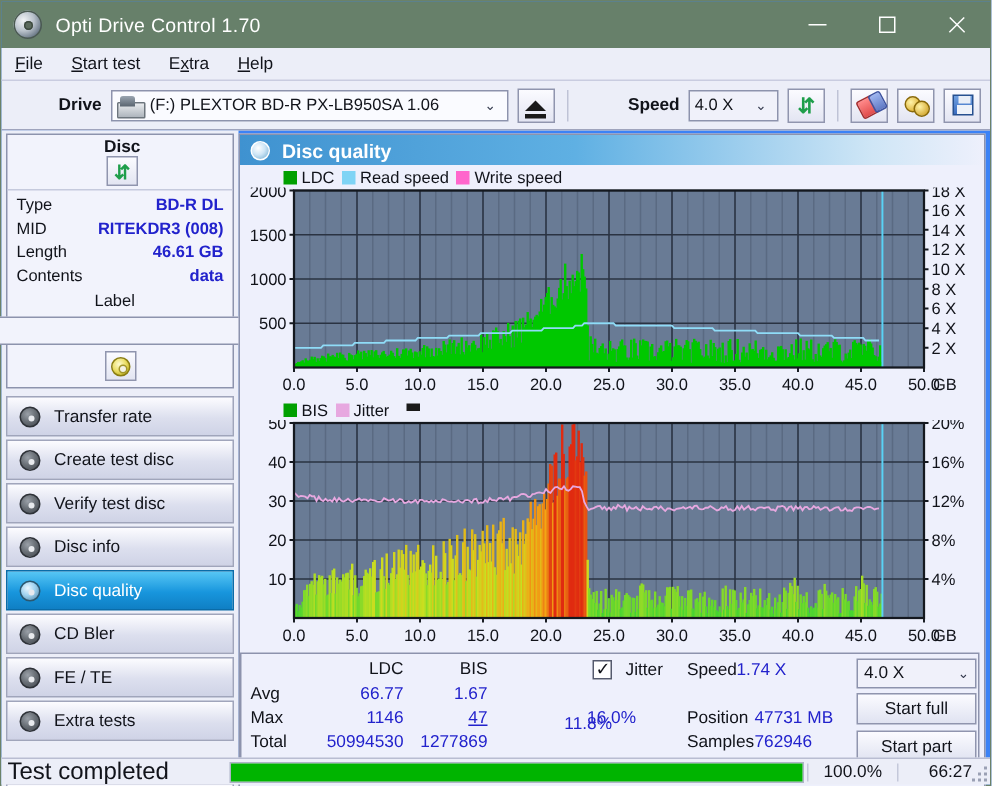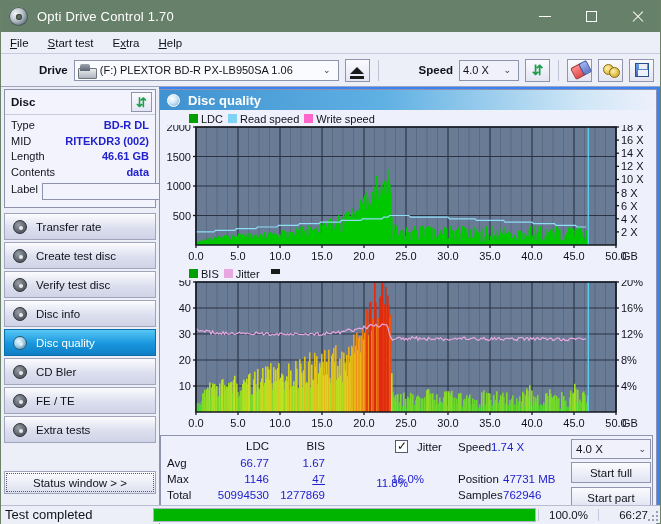--- a/index.html
+++ b/index.html
@@ -80,28 +80,28 @@
   .ico-save::after{content:"";position:absolute;left:2px;bottom:0;width:10px;height:6px;background:#eef2f9;}
 
   
   .content { display:flex; height:439px; }
   .left { width:158px; background:#eceef8; padding:2px 3px 0 3px; }
   .right { flex:1; padding:2px 3px 0 0; }
 
   
   .disc-panel { border:1px solid #8d93ad; background:#f2f3fc; }
   .disc-head { display:flex; align-items:center; justify-content:space-between;
-               padding:2px 3px 2px 6px; border-bottom:1px solid #c6cadd; }
+               padding:2px 3px 2px 6px; border-bottom:1px solid #c6cadd;flex-direction:column; }
   .disc-head .t { font-weight:bold; font-size:11.5px; color:#11131a; }
   .disc-rows { padding:3px 6px 4px 6px; }
   .disc-row { display:flex; justify-content:space-between; align-items:center;
               font-size:11px; line-height:15.5px; }
   .disc-row .k { color:#11131a; }
   .disc-row .v { color:#2222cc; font-weight:bold;margin-left:34px; }
-  .label-row { display:flex; align-items:flex-start; gap:4px; margin-top:3px; }
+  .label-row { display:flex; align-items:center; gap:4px; margin-top:3px;flex-direction:column; }
   .label-row .k { width:34px; color:#11131a; font-size:11px; }
   .label-input { flex:1; height:17px; background:#f2f3fc; border:1px solid #8d93ad; }
   .disc-btn { width:21px;height:20px;border:1px solid #9095ae;
               background:linear-gradient(#fbfbff,#e3e5f2);display:flex;align-items:center;justify-content:center;}
   .ico-cd { width:13px;height:13px;border-radius:50%;
             background:radial-gradient(circle at 40% 35%,#fdfbd0 0%,#ece06a 45%,#cbbd2f 75%,#9c8f18 100%);
             border:1px solid #8a7d12; position:relative; }
   .ico-cd::after{content:"";position:absolute;left:4.5px;top:4.5px;width:4px;height:4px;border-radius:50%;
             background:#f4f3e4;border:1px solid #a2962b;}
 
@@ -154,21 +154,21 @@
   .chk::after { content:"✓"; position:absolute; left:1px; top:-2px; font-size:12px; color:#11131a; }
   .sbtn { position:absolute; border:1px solid #9095ae; background:linear-gradient(#fbfbff,#e0e3f1);
           display:flex; align-items:center; justify-content:center; font-size:11.5px; color:#11131a; }
   .scombo { position:absolute; height:20px; background:#f0f1fa; border:1px solid #8d93ad;
             display:flex; align-items:center; padding:0 4px; font-size:11.5px; color:#11131a; }
   .scombo .caret { margin-left:auto; font-size:9px; color:#33394d; }
 
   
   .statusbar { position:absolute; left:0; bottom:0; width:659px; height:18px;
                background:#eceef8; border-top:1px solid #b9bdd2; display:flex; align-items:center; }
-  .sb-text { width:150px; padding-left:4px; font-size:13px; color:#11131a; }
+  .sb-text { width:150px; padding-left:4px; font-size:16px; color:#11131a; }
   .sb-prog { flex:1; height:14px; margin:0 2px; background:#dfe2ee; border:1px solid #aeb3c7; }
   .sb-prog > i { display:block; height:100%; background:#00b400; }
   .sb-pct { width:60px; text-align:center; font-size:11.5px; color:#11131a;
             border-left:1px solid #c4c8da; }
   .sb-time { width:62px; text-align:right; padding-right:12px; font-size:11.5px; color:#11131a;
              border-left:1px solid #c4c8da; }
   .grip { position:absolute; right:2px; bottom:2px; width:11px; height:11px; }
   .grip i { position:absolute; width:2px; height:2px; background:#9aa0b4; }
 </style>
 </head>
@@ -240,21 +240,21 @@
             <span class="ico-refresh" style="font-size:13px">⇵</span>
           </div>
         </div>
         <div class="disc-rows">
           <div class="disc-row">
             <span class="k">Type</span>
             <span class="v">BD-R DL</span>
           </div>
           <div class="disc-row">
             <span class="k">MID</span>
-            <span class="v">RITEKDR3 (002)</span>
+            <span class="v">RITEKDR3 (008)</span>
           </div>
           <div class="disc-row">
             <span class="k">Length</span>
             <span class="v">46.61 GB</span>
           </div>
           <div class="disc-row">
             <span class="k">Contents</span>
             <span class="v">data</span>
           </div>
           <div class="label-row">

